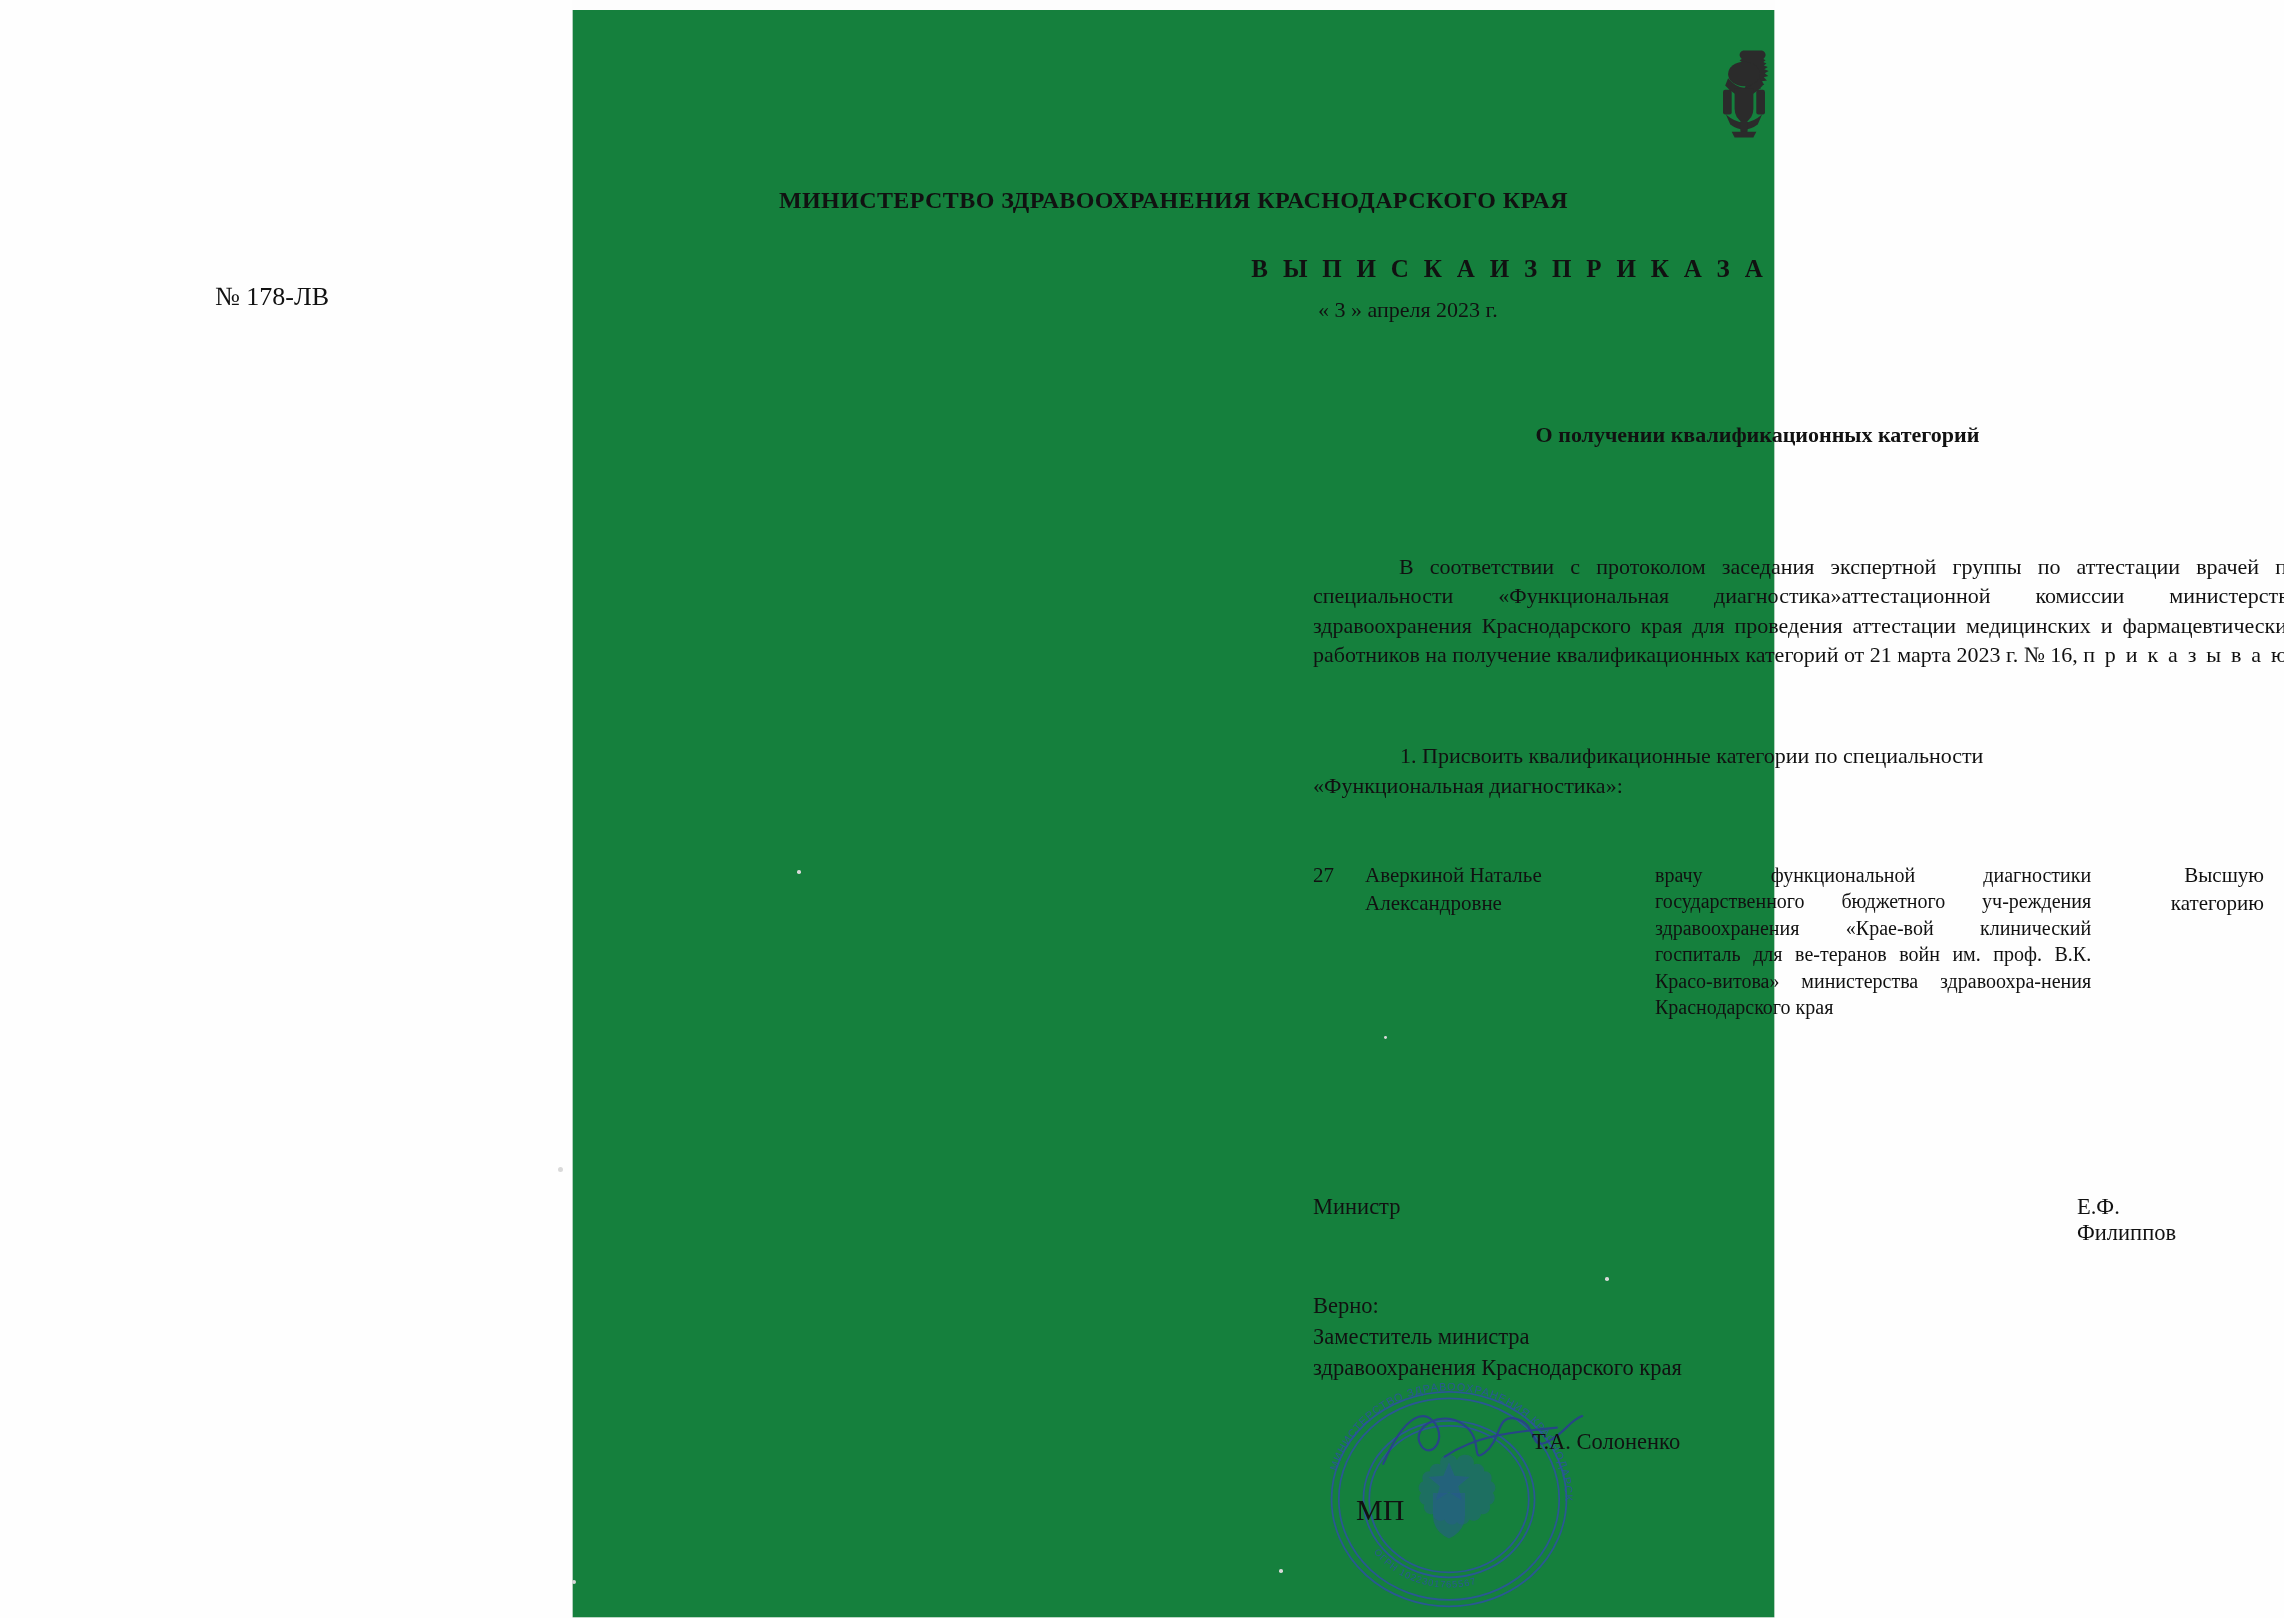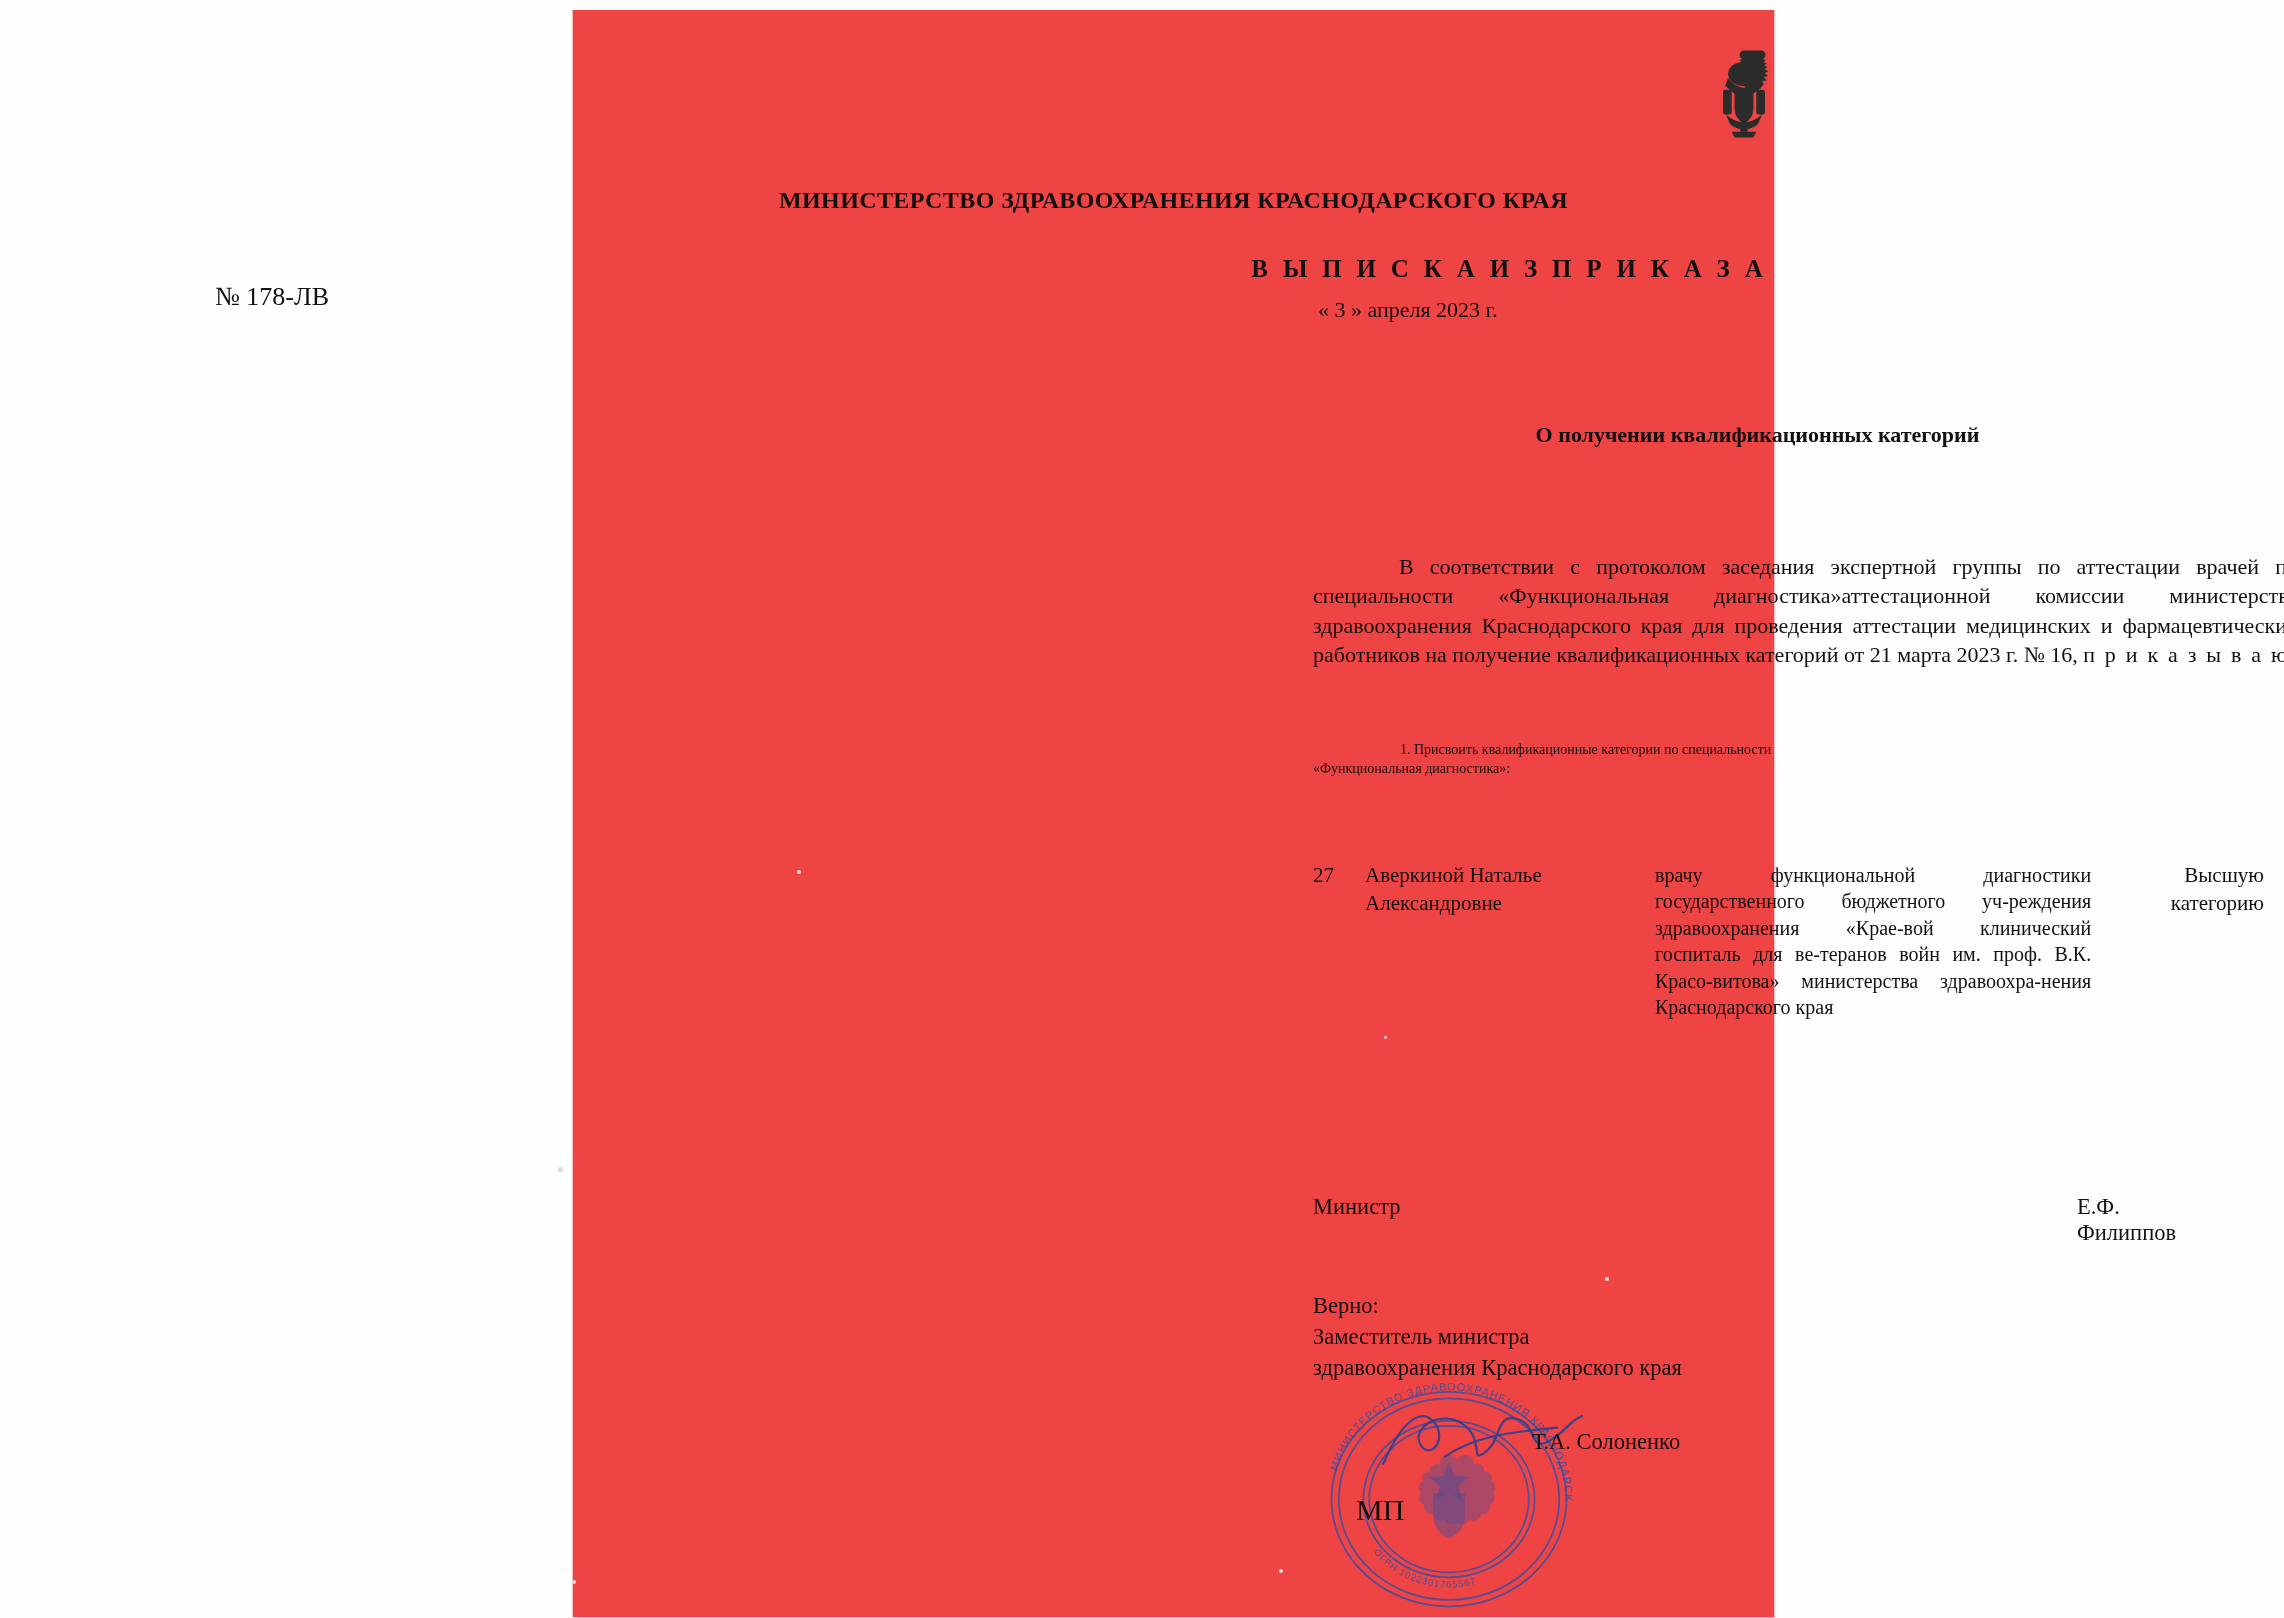--- a/index.html
+++ b/index.html
@@ -16,21 +16,21 @@
     overflow: hidden;
   }
 
   
   .scan {
     position: absolute;
     left: 572px;
     top: 0px;
     width: 1203px;
     height: 1618px;
-    background: #ef4444;
+    background: #15803d;
     box-shadow: 0 0 0 0.7px #f2f2f2 inset;
   }
   .scan::before {
     content: "";
     position: absolute;
     left: 0; top: 0; right: 0; height: 10px;
     background: #fdfdfd;
   }
 
   
@@ -123,21 +123,21 @@
   }
   .body-block p { margin: 0; }
   .body-block .indent { text-indent: 86px; }
   .spaced { letter-spacing: 2.2px; }
 
   .item1 {
     position: absolute;
     left: 741px;
     width: 942px;
     top: 741px;
-    font-size: 14px;
+    font-size: 22px;
     line-height: 1.35;
   }
   .item1 .line1 { text-indent: 87px; }
 
   
   .record {
     position: absolute;
     left: 741px;
     top: 862px;
     width: 985px;

